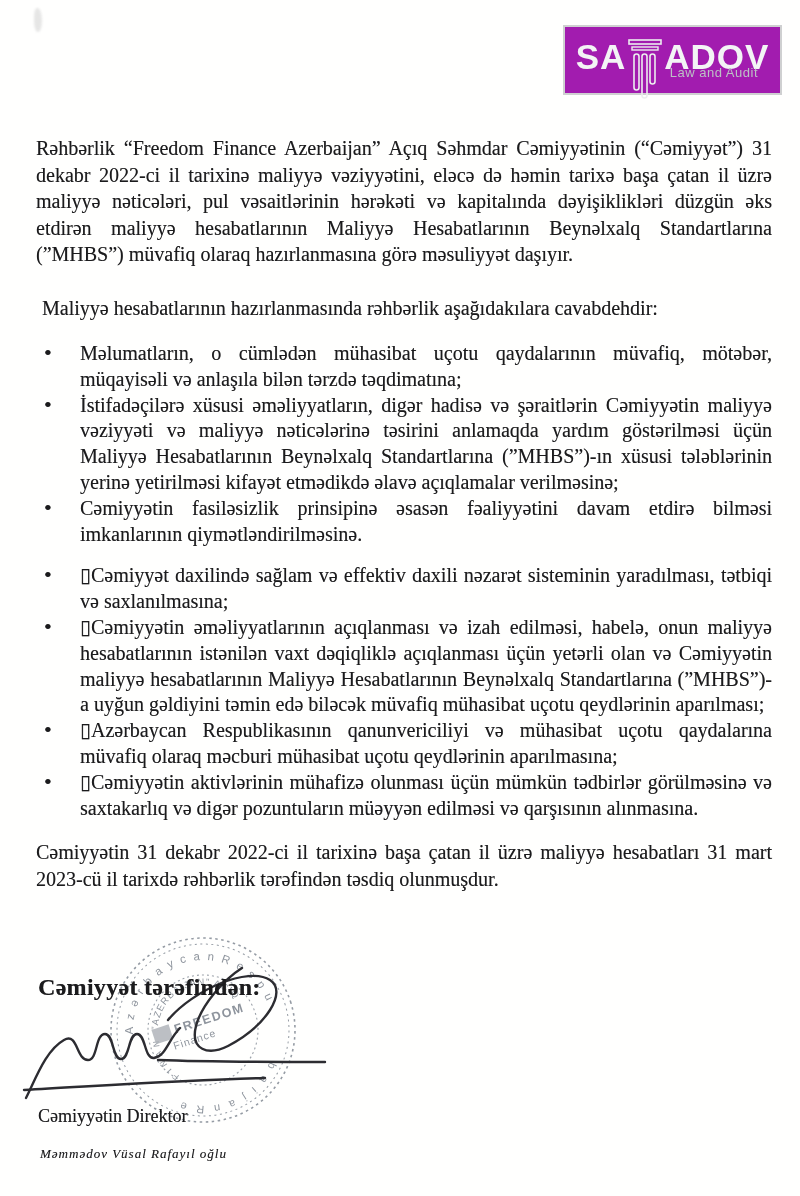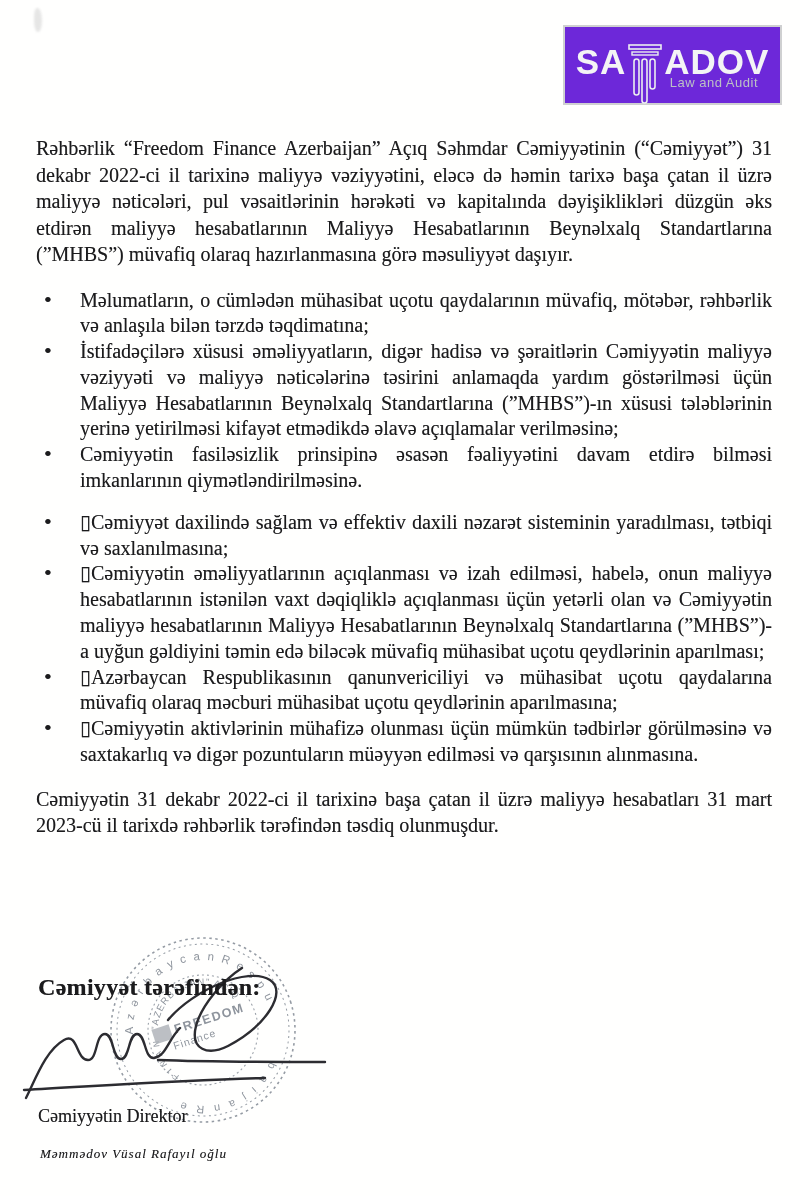--- a/index.html
+++ b/index.html
@@ -14,22 +14,22 @@
   .page { position:absolute; inset:0; background:#fffffe; }
 
   .corner-smudge {
     position:absolute; left:34px; top:8px; width:8px; height:24px;
     background:#c9c9c9; opacity:.45; border-radius:40% 60% 50% 50%;
     filter:blur(1px);
   }
 
   
   .logo {
-    position:absolute; left:565px; top:27px; width:215px; height:76px;
-    background:#6d28d9;
+    position:absolute; left:565px; top:27px; width:215px; height:66px;
+    background:#a21caf;
     box-shadow:0 0 0 2px rgba(65,69,76,.25);
     display:flex; align-items:center; justify-content:center;
   }
   .logo-inner { position:relative; display:flex; align-items:center; margin-top:-6px; }
   .logo-word {
     font-family:"Liberation Sans","DejaVu Sans",sans-serif;
     font-weight:700; font-size:35px; letter-spacing:1px; color:#f3f4f5;
   }
   .logo-column { width:36px; height:62px; margin:0 1px; position:relative; top:12px; }
   .logo-tagline {
@@ -96,23 +96,24 @@
         <rect x="23" y="16" width="5" height="30" rx="2.5" fill="none" stroke="#eceeef" stroke-width="1.6"></rect>
       </svg>
       <span class="logo-word">ADOV</span>
     </div>
     <span class="logo-tagline">Law and Audit</span>
   </div>
 
   <div class="content">
     <p class="para">Rəhbərlik “Freedom Finance Azerbaijan” Açıq Səhmdar Cəmiyyətinin (“Cəmiyyət”) 31 dekabr 2022-ci il tarixinə maliyyə vəziyyətini, eləcə də həmin tarixə başa çatan il üzrə maliyyə nəticələri, pul vəsaitlərinin hərəkəti və kapitalında dəyişiklikləri düzgün əks etdirən maliyyə hesabatlarının Maliyyə Hesabatlarının Beynəlxalq Standartlarına (”MHBS”) müvafiq olaraq hazırlanmasına görə məsuliyyət daşıyır.</p>
 
+    <p class="lead-line">Maliyyə hesabatlarının hazırlanmasında rəhbərlik aşağıdakılara cavabdehdir:</p>
 
     <ul class="doc-list">
-      <li>Məlumatların, o cümlədən mühasibat uçotu qaydalarının müvafiq, mötəbər, rəhbərlik və anlaşıla bilən tərzdə təqdimatına;</li>
+      <li>Məlumatların, o cümlədən mühasibat uçotu qaydalarının müvafiq, mötəbər, müqayisəli və anlaşıla bilən tərzdə təqdimatına;</li>
       <li>İstifadəçilərə xüsusi əməliyyatların, digər hadisə və şəraitlərin Cəmiyyətin maliyyə vəziyyəti və maliyyə nəticələrinə təsirini anlamaqda yardım göstərilməsi üçün Maliyyə Hesabatlarının Beynəlxalq Standartlarına (”MHBS”)-ın xüsusi tələblərinin yerinə yetirilməsi kifayət etmədikdə əlavə açıqlamalar verilməsinə;</li>
       <li>Cəmiyyətin fasiləsizlik prinsipinə əsasən fəaliyyətini davam etdirə bilməsi imkanlarının qiymətləndirilməsinə.</li>
     </ul>
 
 
     <ul class="doc-list second">
       <li>▯Cəmiyyət daxilində sağlam və effektiv daxili nəzarət sisteminin yaradılması, tətbiqi və saxlanılmasına;</li>
       <li>▯Cəmiyyətin əməliyyatlarının açıqlanması və izah edilməsi, habelə, onun maliyyə hesabatlarının istənilən vaxt dəqiqliklə açıqlanması üçün yetərli olan və Cəmiyyətin maliyyə hesabatlarının Maliyyə Hesabatlarının Beynəlxalq Standartlarına (”MHBS”)-a uyğun gəldiyini təmin edə biləcək müvafiq mühasibat uçotu qeydlərinin aparılması;</li>
       <li>▯Azərbaycan Respublikasının qanunvericiliyi və mühasibat uçotu qaydalarına müvafiq olaraq məcburi mühasibat uçotu qeydlərinin aparılmasına;</li>
       <li>▯Cəmiyyətin aktivlərinin mühafizə olunması üçün mümkün tədbirlər görülməsinə və saxtakarlıq və digər pozuntuların müəyyən edilməsi və qarşısının alınmasına.</li>

